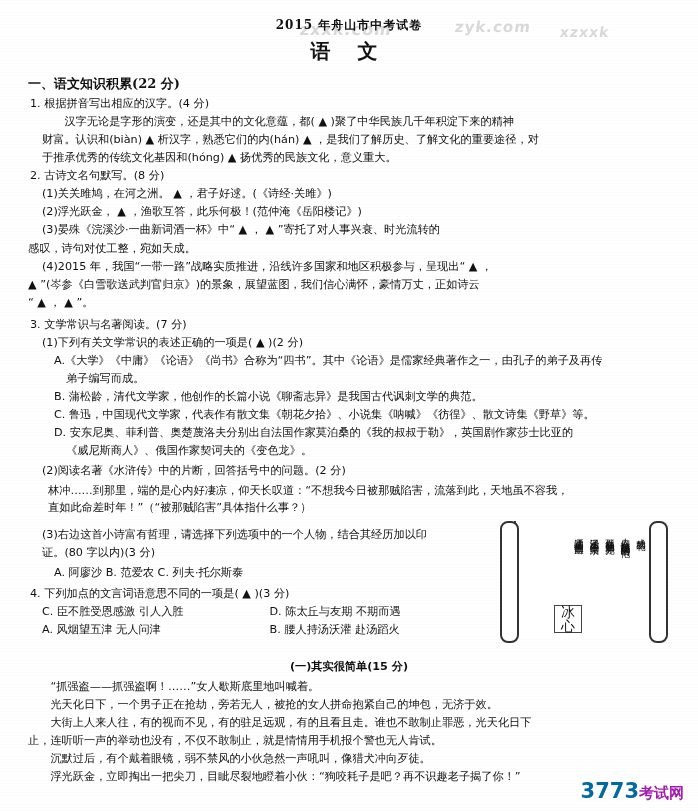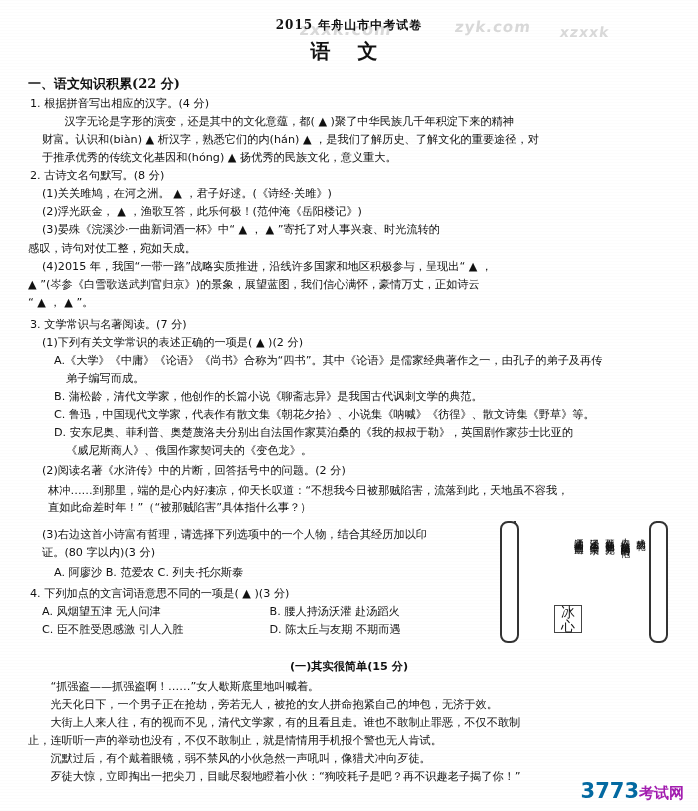--- a/index.html
+++ b/index.html
@@ -174,26 +174,26 @@
   <div class="q ind1" style="margin-top:3px;">(2)阅读名著《水浒传》中的片断，回答括号中的问题。(2 分)</div>
   <div class="quote-blk">林冲……到那里，端的是心内好凄凉，仰天长叹道：“不想我今日被那贼陷害，流落到此，天地虽不容我，</div>
   <div class="quote-blk" style="margin-top:-3px;">直如此命差时年！”（“被那贼陷害”具体指什么事？）</div>
 
   <div class="q ind1" style="margin-top:10px;max-width:455px;">(3)右边这首小诗富有哲理，请选择下列选项中的一个人物，结合其经历加以印</div>
   <div class="q ind1" style="max-width:455px;">证。(80 字以内)(3 分)</div>
   <div class="q ind2" style="margin-top:3px;max-width:455px;">A. 阿廖沙        B. 范爱农        C. 列夫·托尔斯泰</div>
 
   <div class="q q-title" style="margin-top:4px;max-width:455px;">4. 下列加点的文言词语意思不同的一项是(    ▲    )(3 分)</div>
   <div class="opts two" style="max-width:455px;">
+    <div>C. 臣不胜受恩感激    引人入胜</div>
+    <div>D. 陈太丘与友期        不期而遇</div>
+  </div>
+  <div class="opts two" style="max-width:455px;">
     <div>A. 风烟望五津        无人问津</div>
     <div>B. 腰人持汤沃灌        赴汤蹈火</div>
-  </div>
-  <div class="opts two" style="max-width:455px;">
-    <div>C. 臣不胜受恩感激    引人入胜</div>
-    <div>D. 陈太丘与友期        不期而遇</div>
   </div>
 
 </div>
 
 <div class="scroll-wrap">
   <div class="scroll-body"></div>
   <div class="scroll-rod l"></div>
   <div class="scroll-rod r"></div>
   <div class="scroll-text">
     <div class="scroll-col">成功的花</div>
@@ -202,21 +202,21 @@
     <div class="scroll-col">浸透了奋斗的泪泉</div>
     <div class="scroll-col">洒遍了牺牲的血雨</div>
   </div>
   <div class="scroll-seal">冰心</div>
 </div>
 
 <div class="bottom-text">
   <div class="sub-center">(一)其实很简单(15 分)</div>
   <div class="para">“抓强盗——抓强盗啊！……”女人歇斯底里地叫喊着。</div>
   <div class="para">光天化日下，一个男子正在抢劫，旁若无人，被抢的女人拼命抱紧自己的坤包，无济于效。</div>
-  <div class="para">大街上人来人往，有的视而不见，清代文学家，有的且看且走。谁也不敢制止罪恶，不仅不敢制</div>
+  <div class="para">大街上人来人往，有的视而不见，有的驻足远观，有的且看且走。谁也不敢制止罪恶，光天化日下</div>
   <div>止，连听听一声的举动也没有，不仅不敢制止，就是情情用手机报个警也无人肯试。</div>
   <div class="para">沉默过后，有个戴着眼镜，弱不禁风的小伙急然一声吼叫，像猎犬冲向歹徒。</div>
-  <div class="para">歹徒大惊，立即掏出一把尖刀，目眦尽裂地瞪着小伙：“狗咬耗子是吧？再不识趣老子揭了你！”</div>
+  <div class="para">浮光跃金，立即掏出一把尖刀，目眦尽裂地瞪着小伙：“狗咬耗子是吧？再不识趣老子揭了你！”</div>
 </div>
 
 <div class="wm wm-br">
   <span class="num">3773</span><span class="zh">考试网</span>
 </div>
 
 </body></html>

